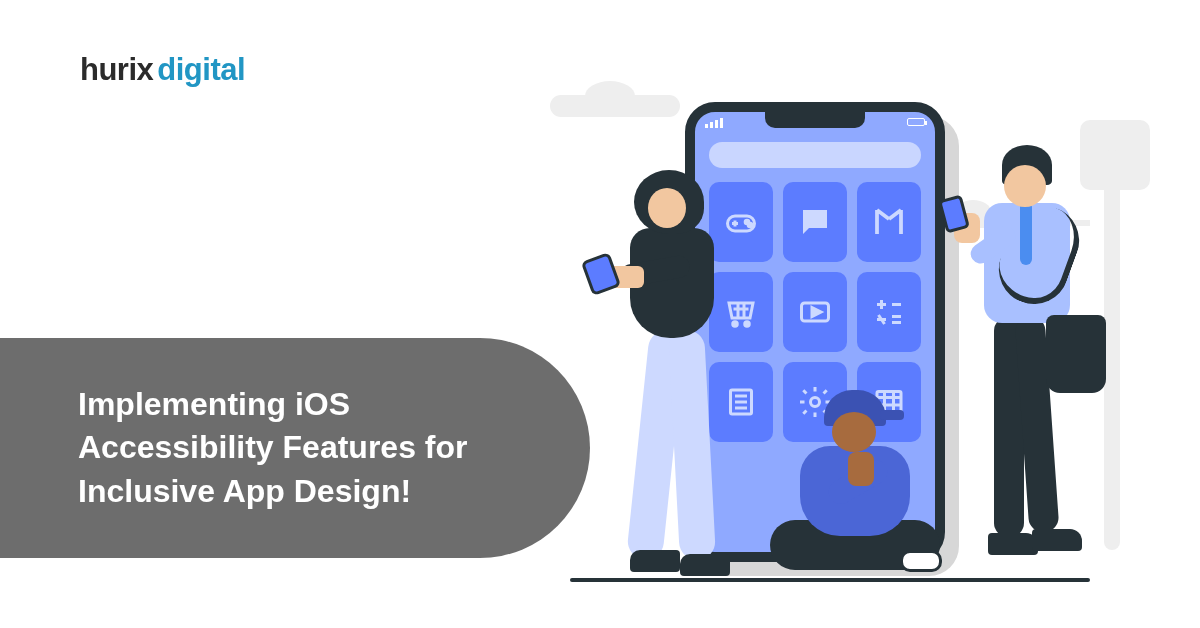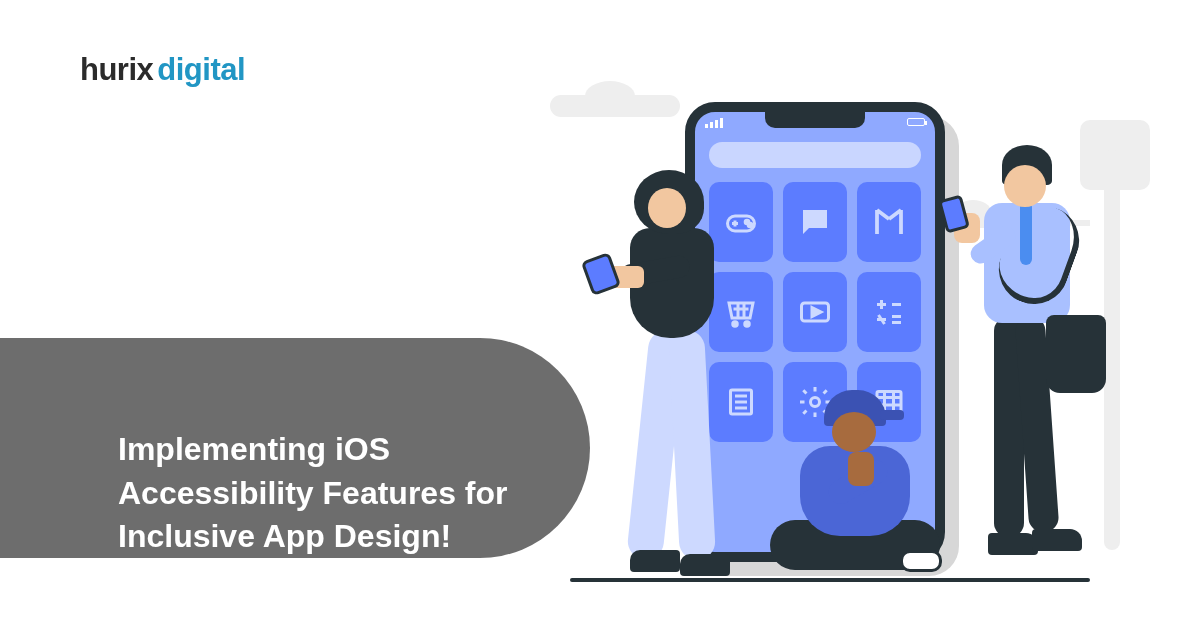--- a/index.html
+++ b/index.html
@@ -24,22 +24,22 @@
   .title-banner {
     position: absolute;
     left: 0;
     top: 338px;
     width: 590px;
     height: 220px;
     background: #6d6d6d;
     border-top-right-radius: 110px;
     border-bottom-right-radius: 110px;
     display: flex;
-    align-items: flex-end;
-    padding-left: 118px;
+    align-items: center;
+    padding-left: 78px;
     padding-right: 70px;
   }
   .title-text {
     color: #ffffff;
     font-size: 32px;
     font-weight: 600;
     line-height: 1.35;
   }
   .illustration {
     position: absolute;

